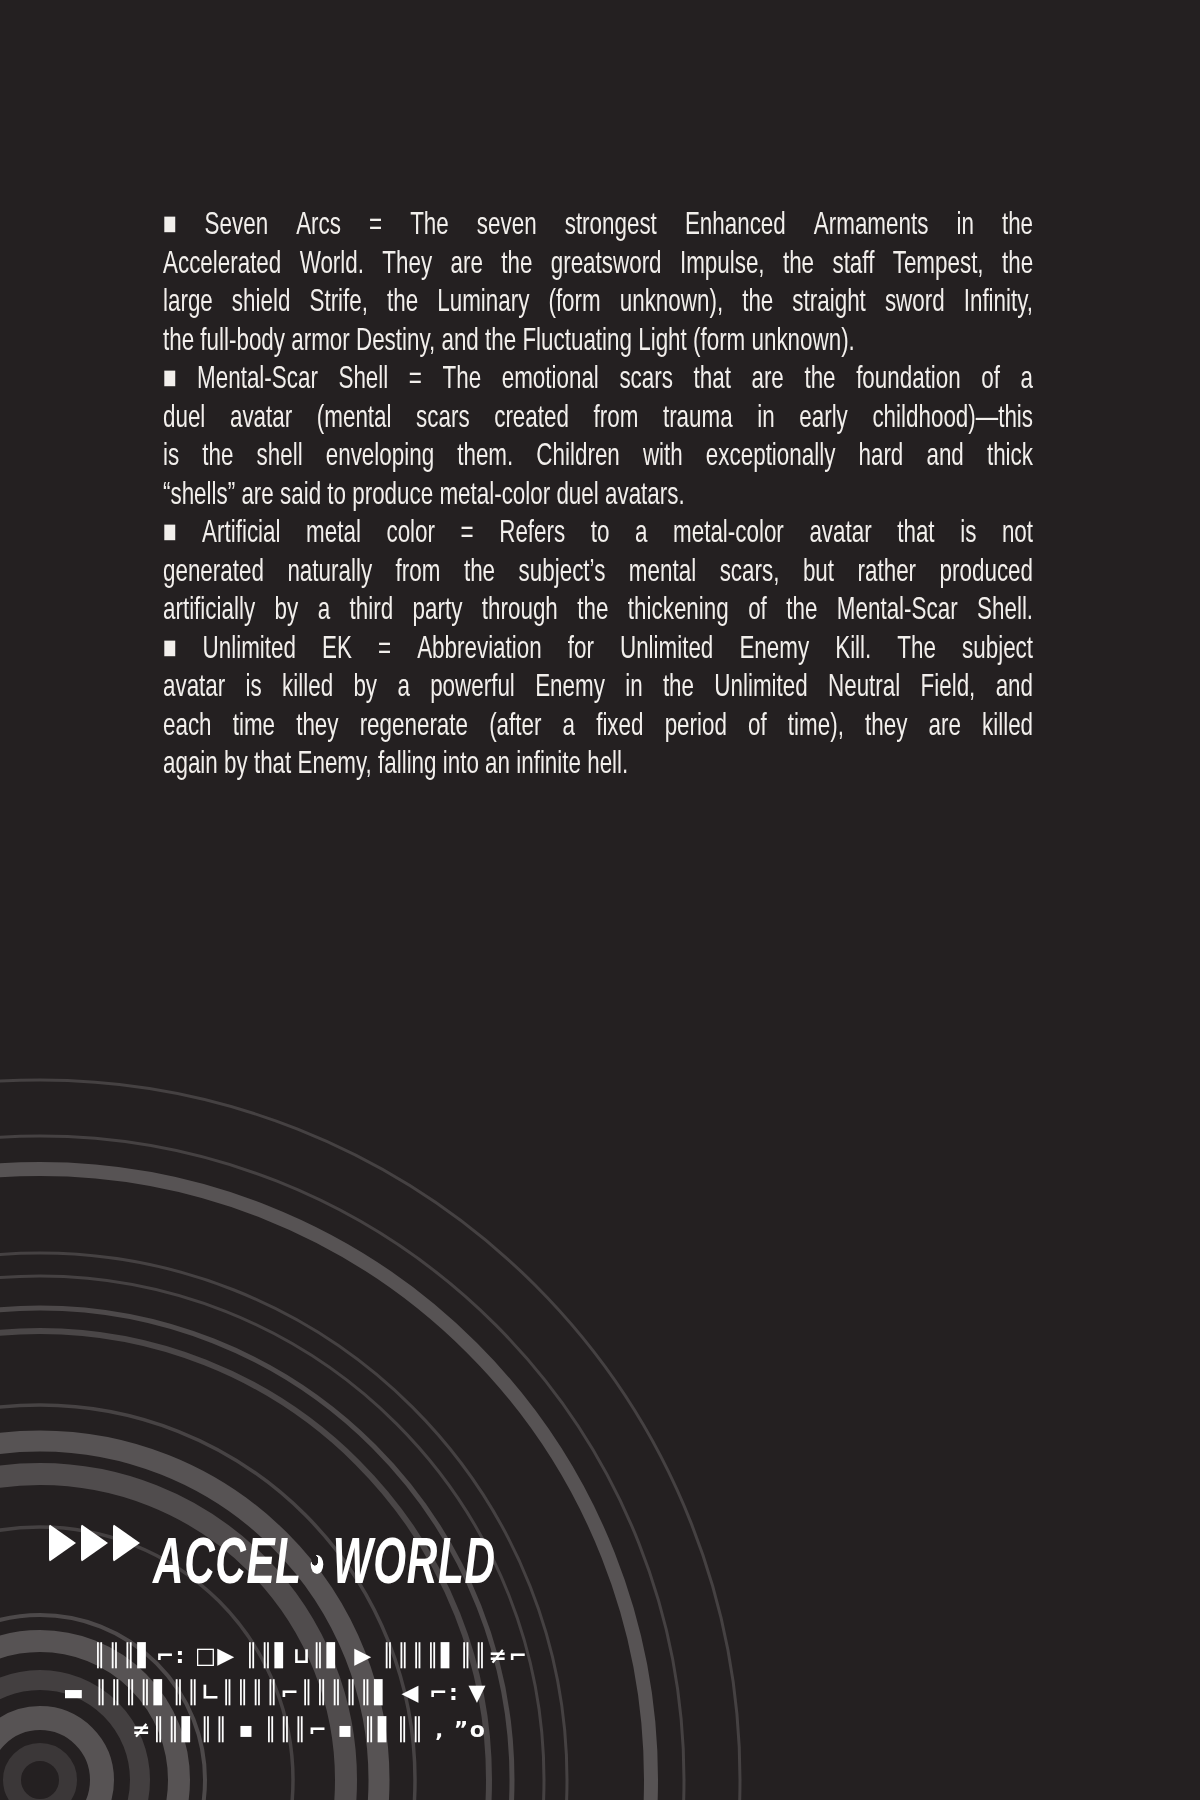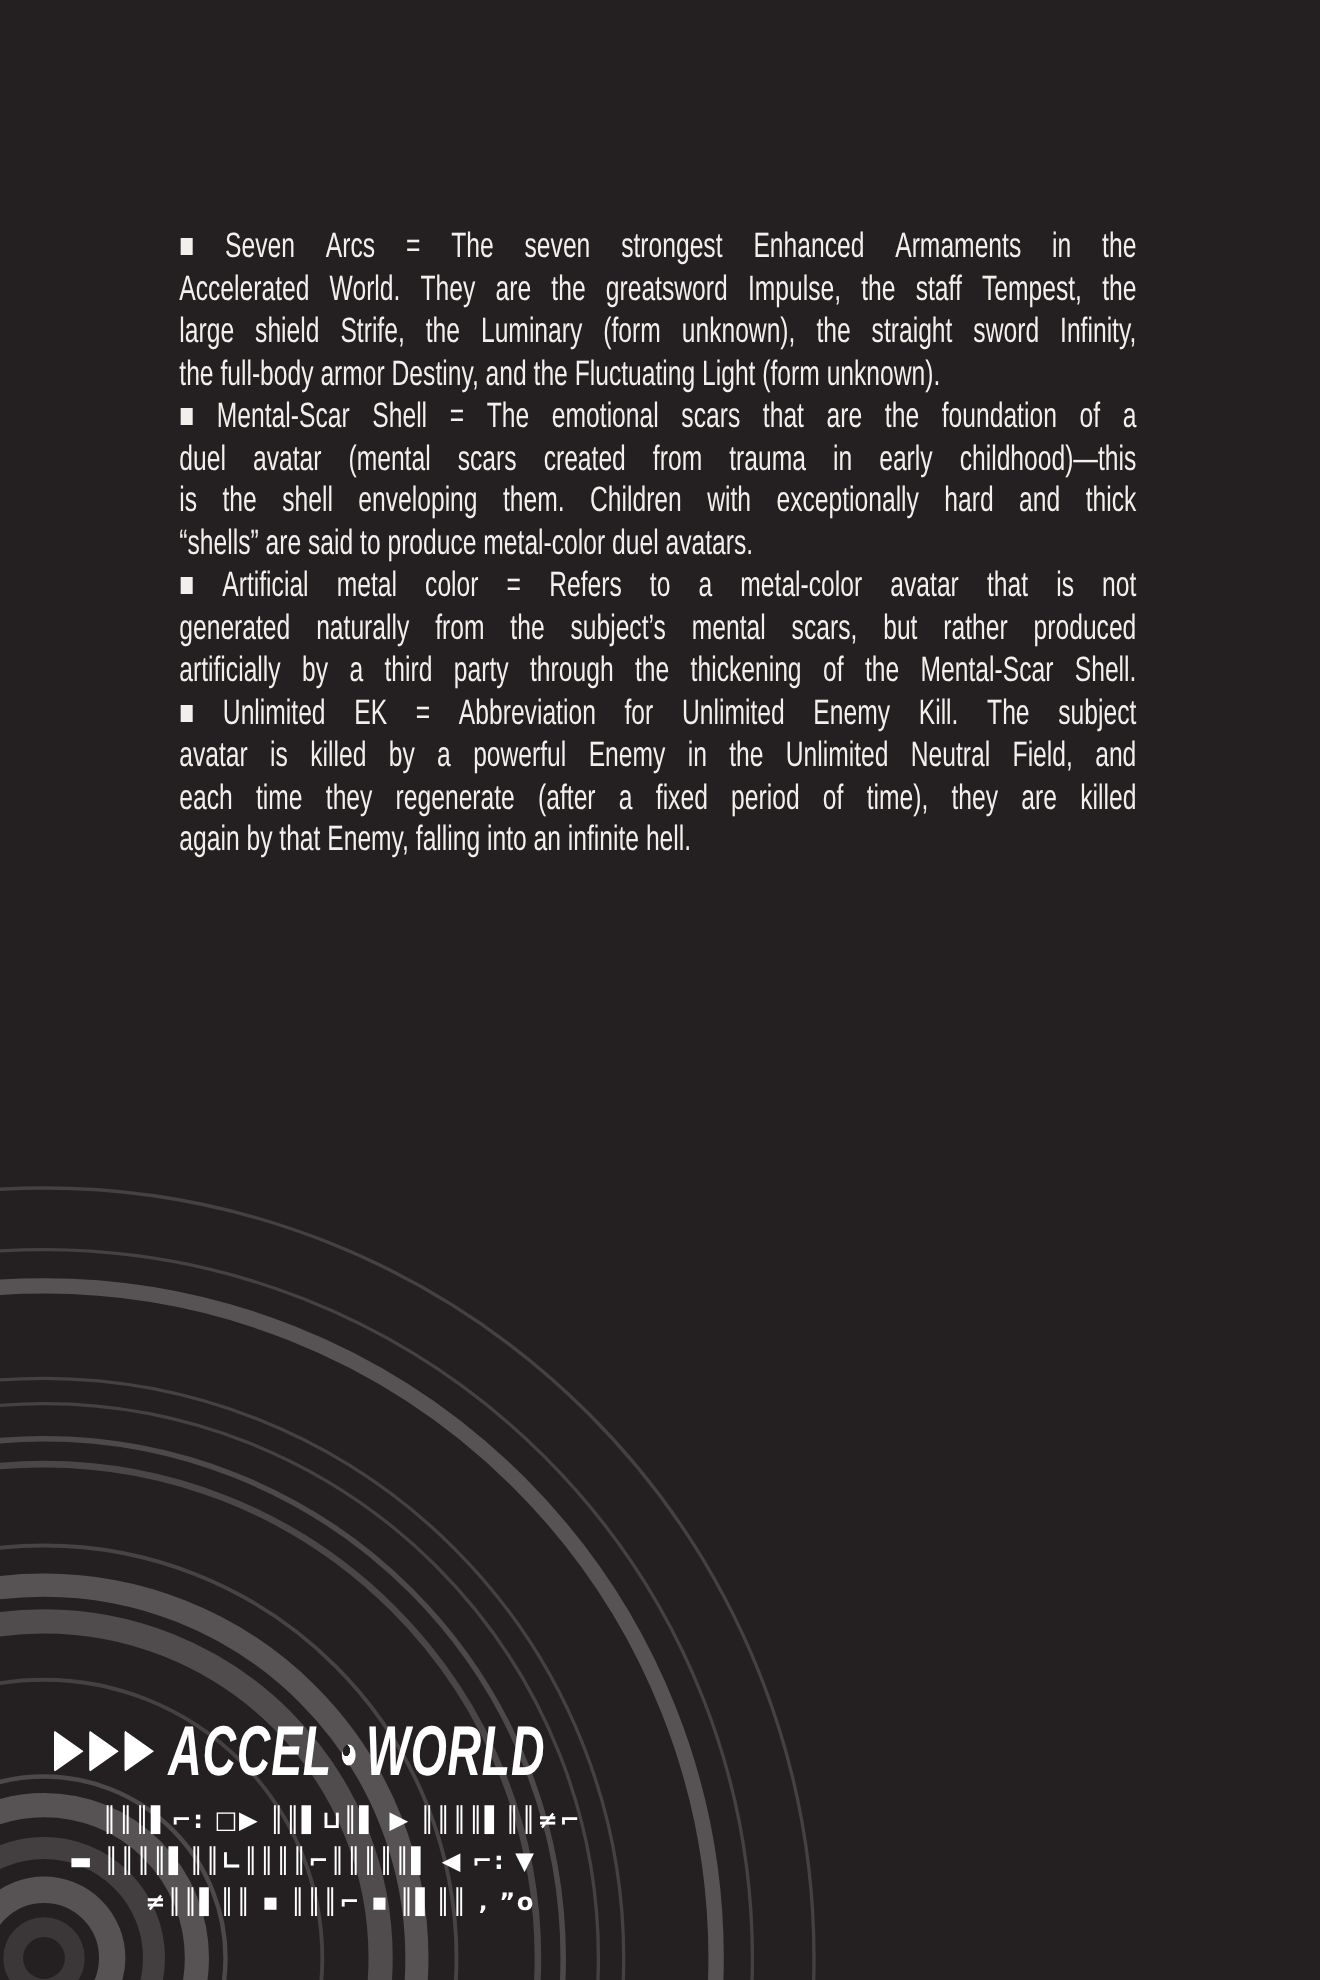--- a/index.html
+++ b/index.html
@@ -21,21 +21,21 @@
     transform:scaleX(0.70);transform-origin:0 50%;
     font-size:32px;line-height:38.5px;
     white-space:nowrap;
   }
   .gline.j{display:flex;justify-content:space-between;}
   .gline.j span{display:block;}
 
   
   .logo{
     position:absolute;left:49px;top:1524px;height:56px;
-    display:flex;align-items:center;margin-top:40px;
+    display:flex;align-items:flex-start;
   }
   .tri{
     width:0;height:0;border-style:solid;
     border-width:19px 0 19px 27px;
     border-color:transparent transparent transparent #ffffff;
     margin-right:5px;border-radius:3px;
   }
   .logotext{
     display:flex;align-items:center;
     transform:scaleX(0.66);transform-origin:0 50%;

